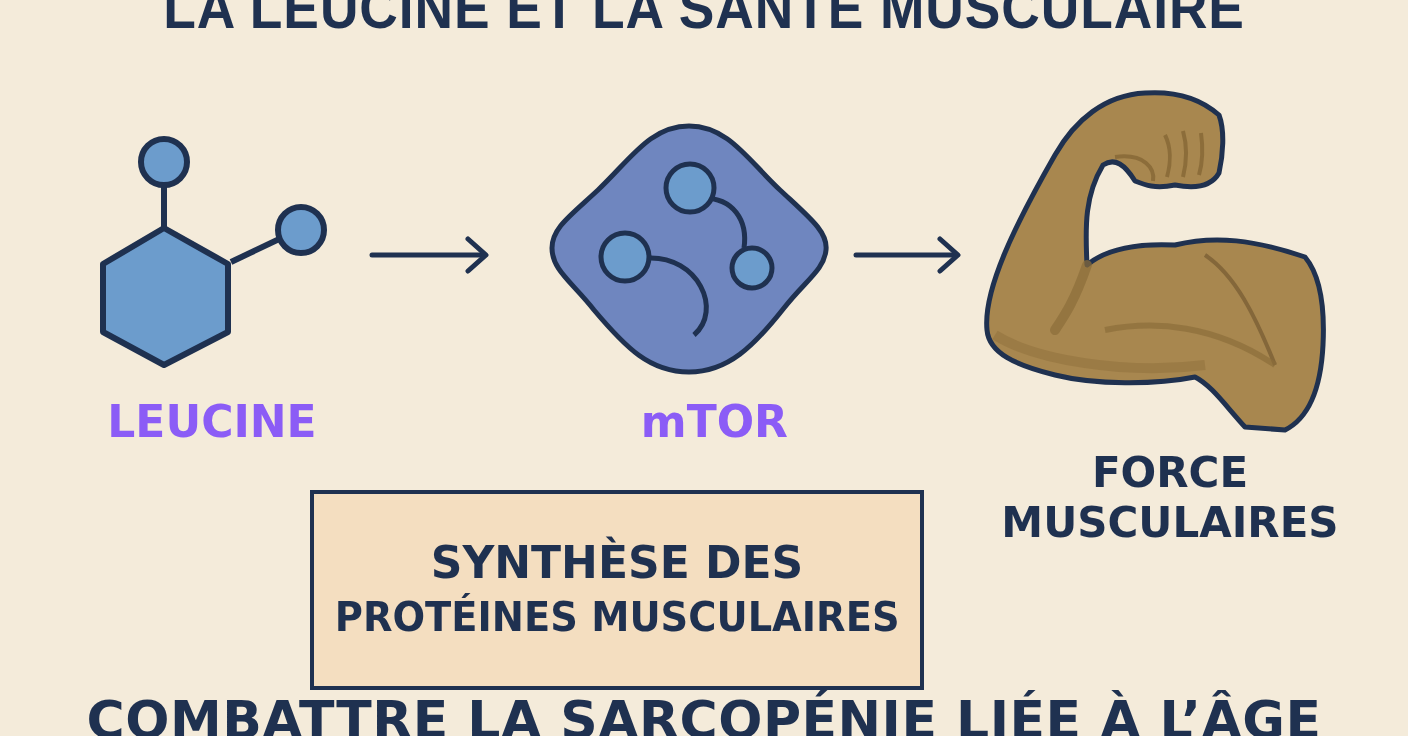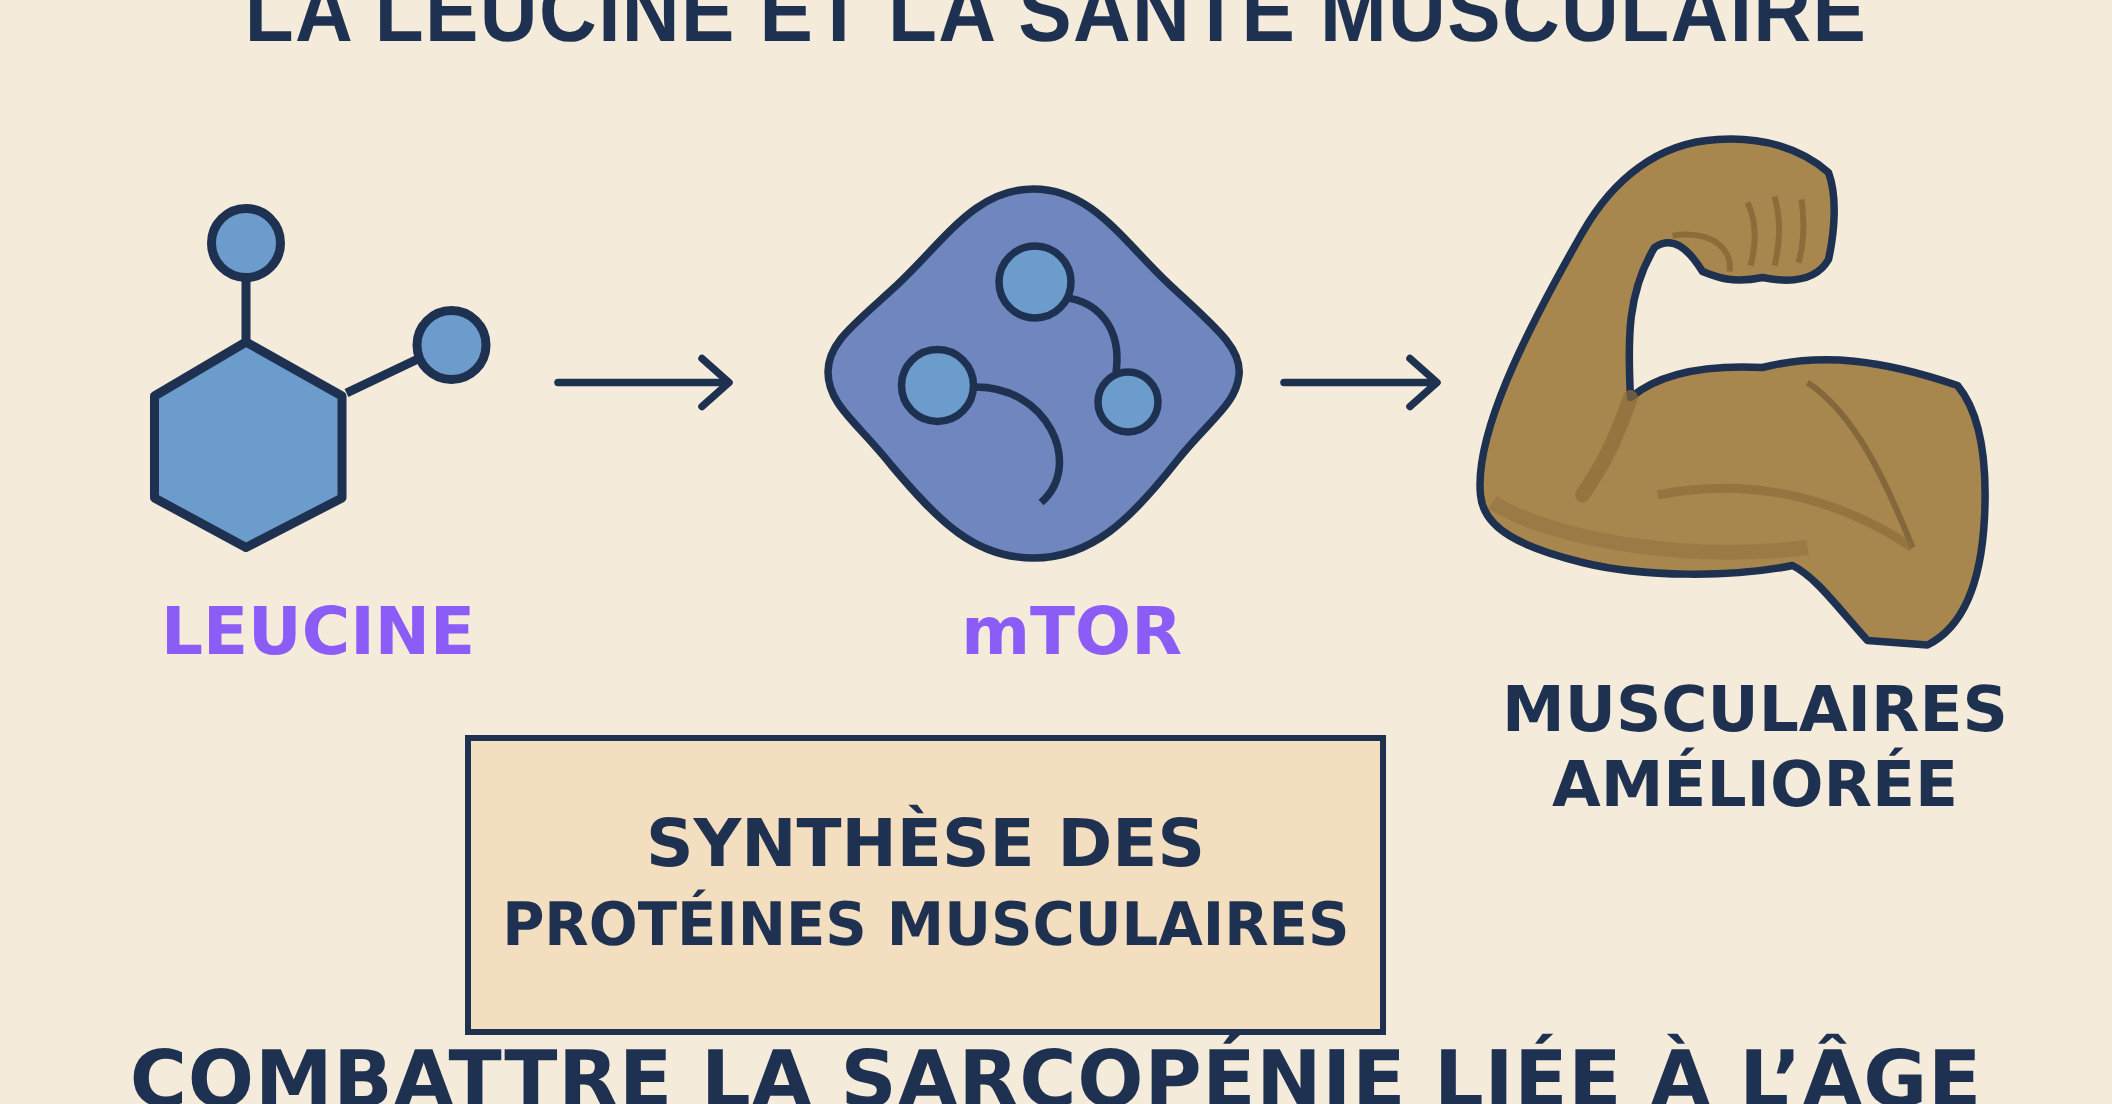--- a/index.html
+++ b/index.html
@@ -79,22 +79,22 @@
   <path d="M112,180 C100,215 90,230 80,245" fill="none" stroke="#8c6d3a" stroke-width="10" stroke-linecap="round" opacity="0.7"></path>
   <path d="M230,170 C260,190 280,230 300,280" fill="none" stroke="#7a5f34" stroke-width="4" opacity="0.8"></path>
   <path d="M130,245 C180,235 240,240 300,280" fill="none" stroke="#8c6d3a" stroke-width="6" opacity="0.7"></path>
   <path d="M20,250 C60,275 150,290 230,280" fill="none" stroke="#8c6d3a" stroke-width="10" opacity="0.45"></path>
 </svg>
 
 <div class="abs label" style="left:96px;top:400px;width:232px;">LEUCINE</div>
 <div class="abs label" style="left:588px;top:400px;width:200px;text-align:right;">mTOR</div>
 
 <div class="abs force-lbl">
+  <div>FORCE</div>
   <div>MUSCULAIRES</div>
-  <div>AMÉLIORÉE</div>
 </div>
 
 <div class="abs center-box">
   <div class="line1">SYNTHÈSE DES</div>
   <div class="line2">PROTÉINES MUSCULAIRES</div>
 </div>
 
 <div class="abs title-bottom">COMBATTRE LA SARCOPÉNIE LIÉE À L’ÂGE</div>
 
 </body></html>

